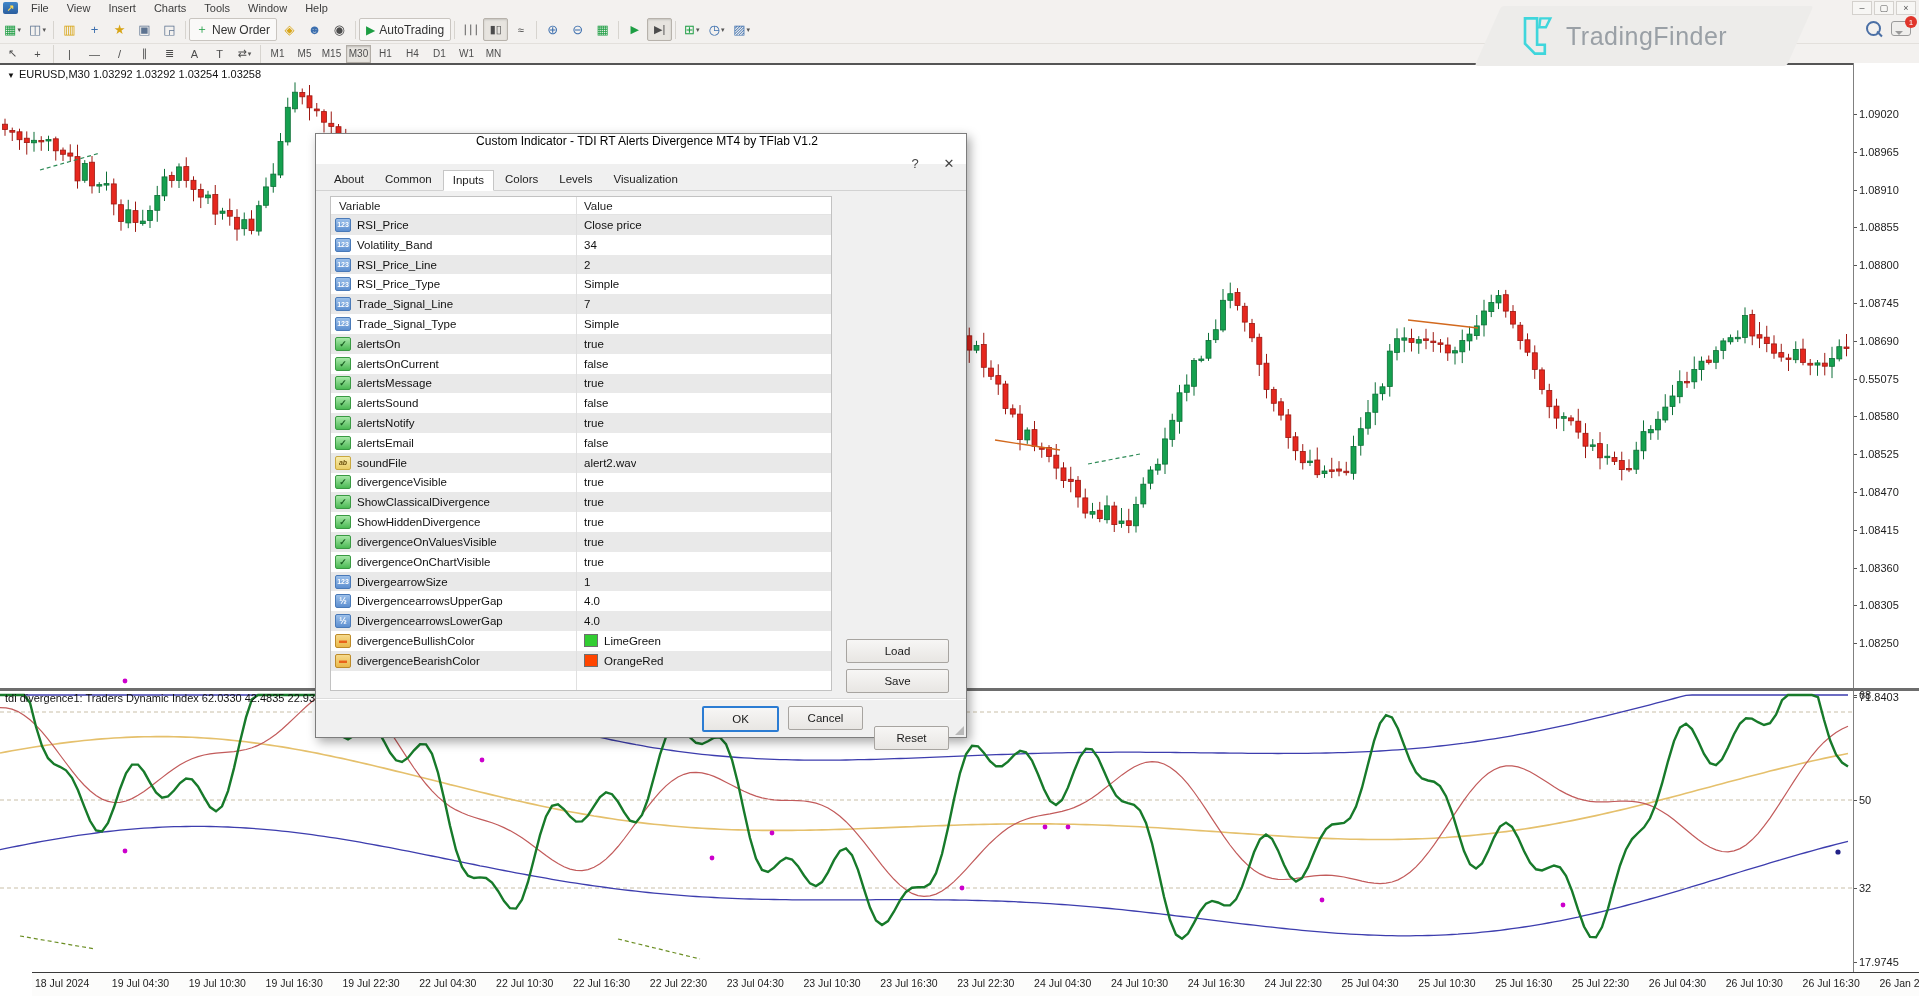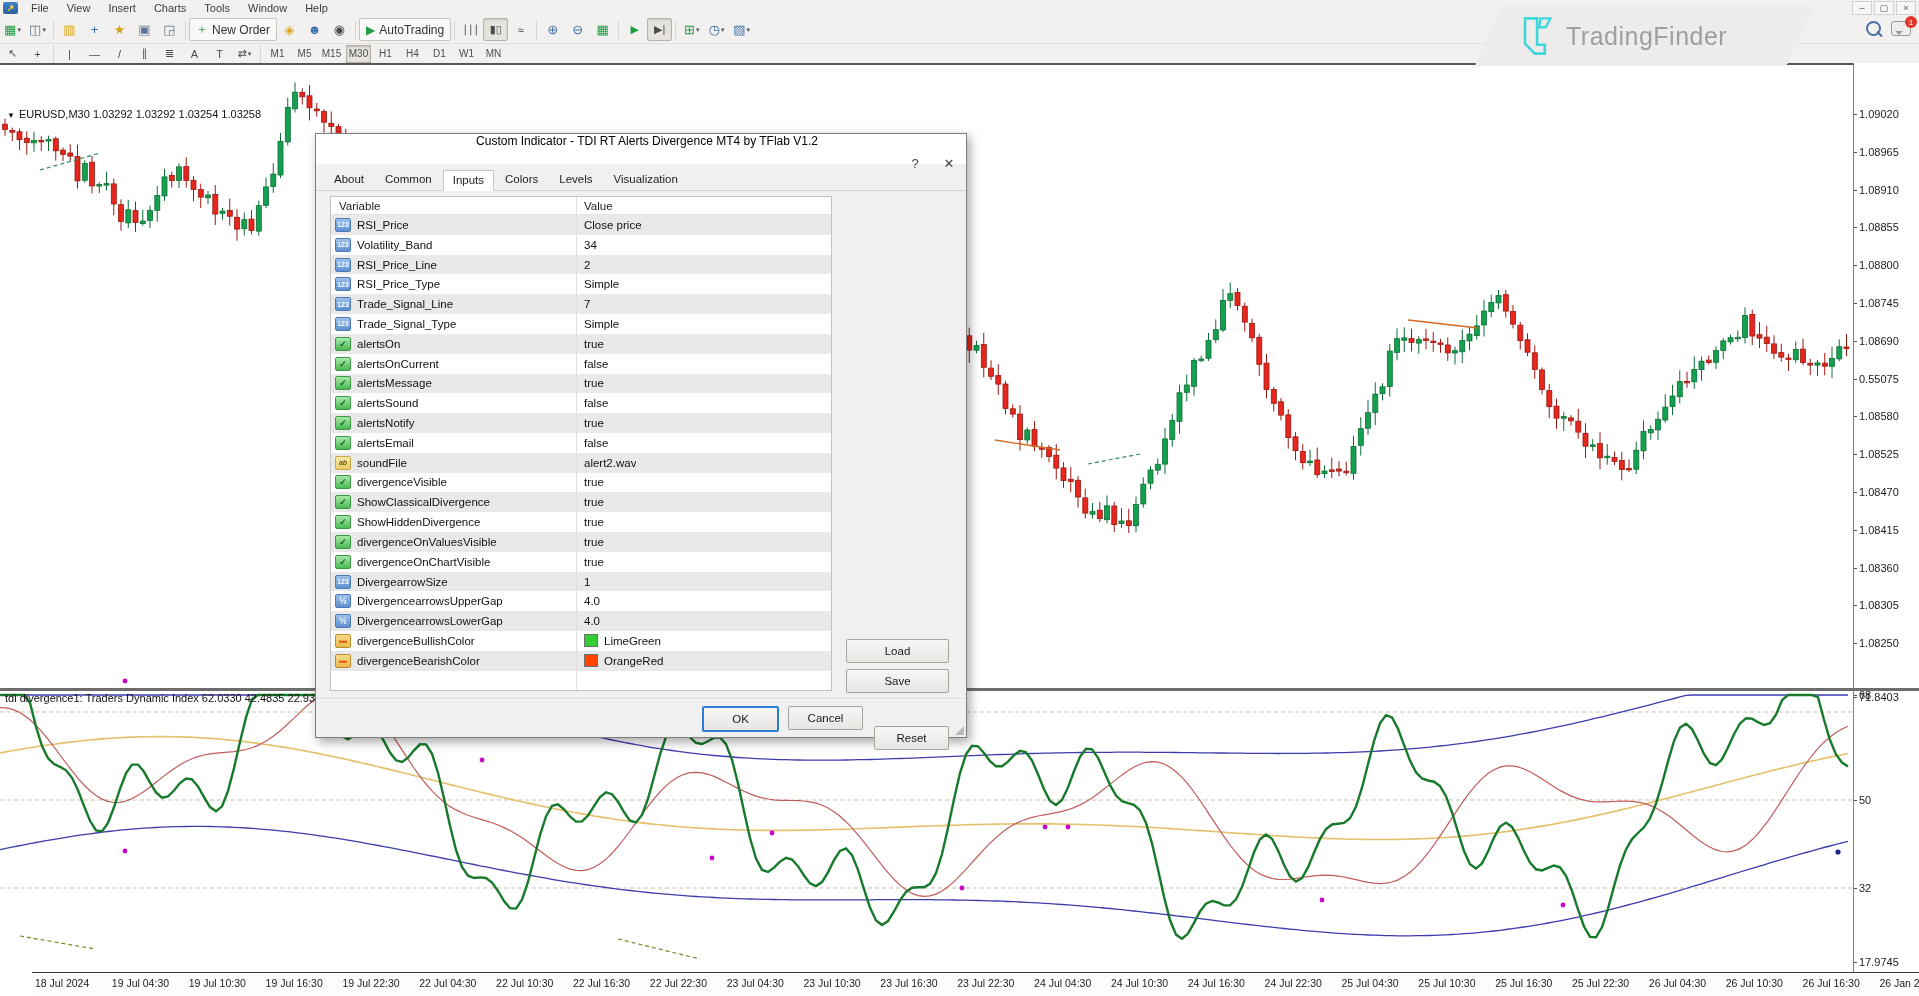--- a/index.html
+++ b/index.html
@@ -41,21 +41,21 @@
   .badge{position:absolute;top:-6px;right:-7px;width:12px;height:12px;border-radius:50%;
          background:#e0352b;color:#fff;font-size:8px;display:flex;align-items:center;justify-content:center;}
   
   .watermark{position:absolute;top:6px;left:1488px;width:312px;height:60px;z-index:70;}
   .wm-bg{position:absolute;inset:0;background:#edecea;transform:skewX(-24deg);border-radius:3px;}
   .wm-in{position:absolute;inset:0;display:flex;align-items:center;gap:10px;padding-left:28px;}
   .wm-text{font-size:25px;color:#9aa0a6;letter-spacing:.5px;}
   
   .chart-wrap{position:absolute;top:63px;left:0;width:1853px;height:625px;background:#fff;
               border-top:2px solid #555;}
-  .symbol-info{position:absolute;top:68px;left:7px;font-size:11px;color:#111;z-index:4;margin-top:40px;}
+  .symbol-info{position:absolute;top:68px;left:7px;font-size:11px;color:#111;z-index:4;}
   .symbol-info .tri{font-size:8px;margin-right:4px;}
   .axis-col{position:absolute;top:63px;left:1853px;width:66px;height:911px;background:#fff;
             border-left:1px solid #808080;z-index:3;}
   .axis-lbl{position:absolute;left:5px;font-size:11px;color:#1c1c1c;white-space:nowrap;}
   .axis-lbl::before{content:"";position:absolute;left:-5px;top:6px;width:3px;height:1px;background:#555;}
   .panel-divider{position:absolute;top:688px;left:0;width:1919px;height:3px;background:#6d6d6d;z-index:4;}
   .ind-wrap{position:absolute;top:691px;left:0;width:1853px;height:281px;background:#fff;}
   .ind-label{position:absolute;top:692px;left:5px;font-size:11px;color:#111;z-index:4;white-space:nowrap;}
   
   .time-axis{position:absolute;top:972px;left:0;width:1919px;height:24px;background:#fcfcfb;

